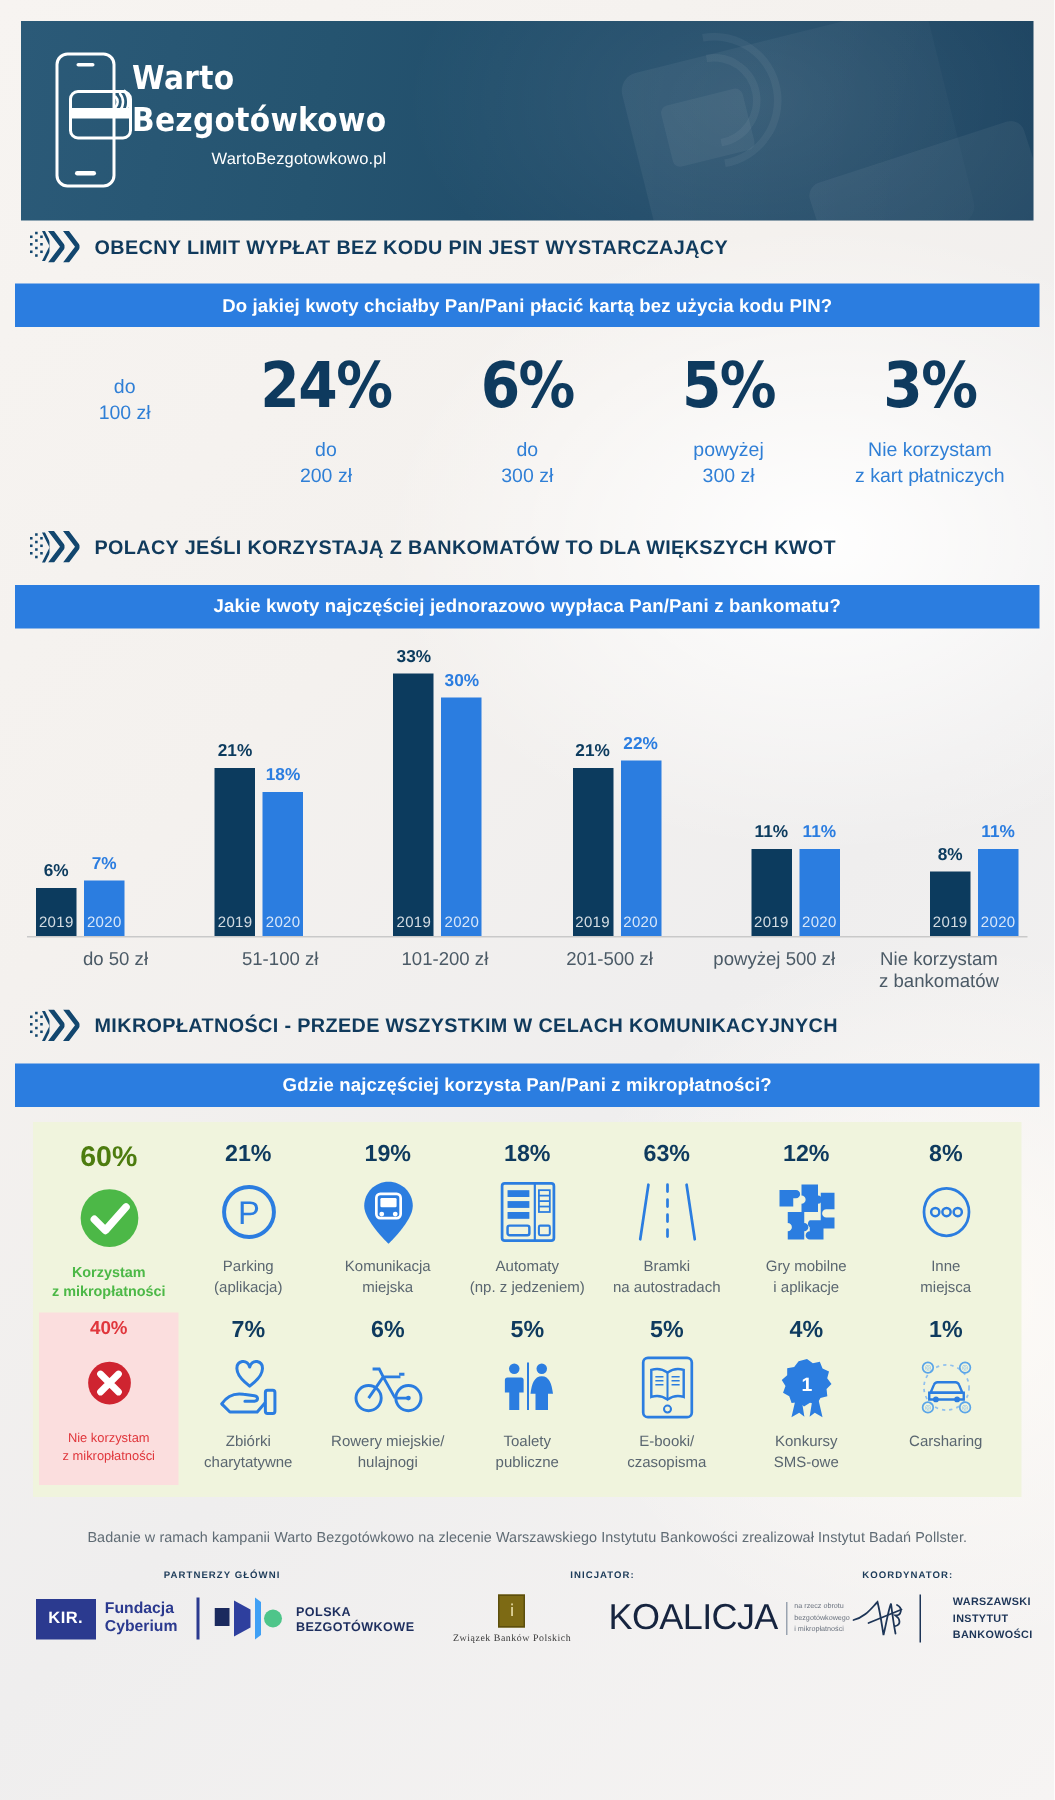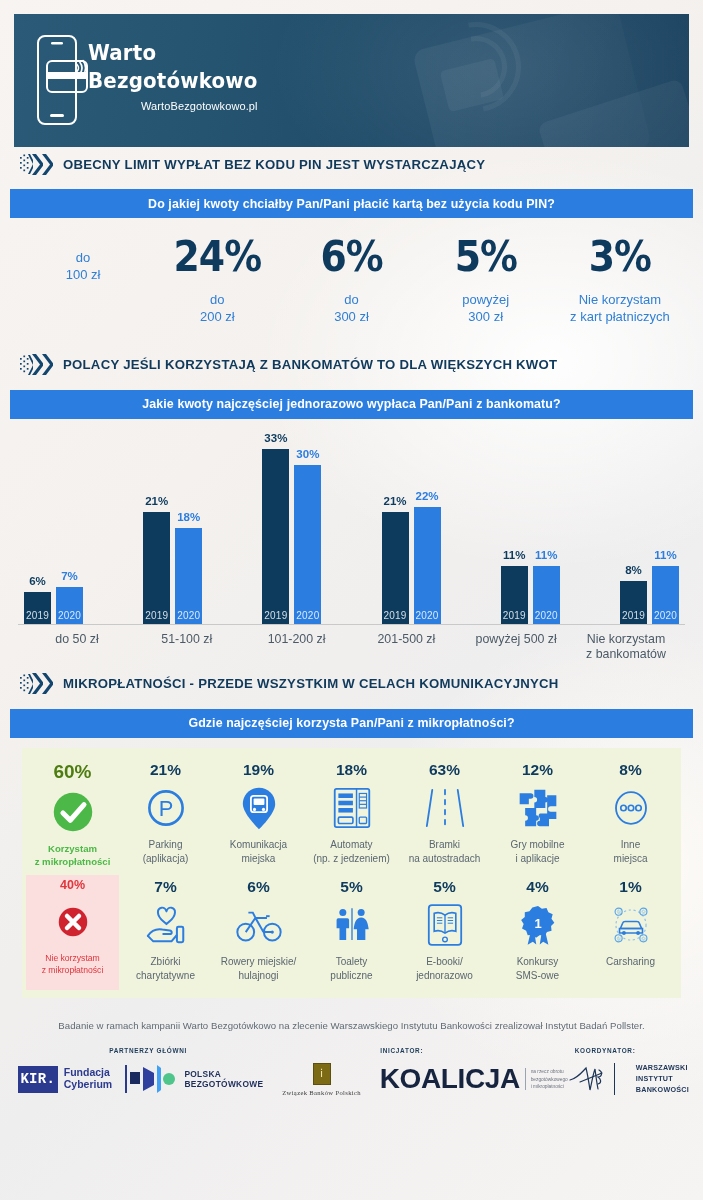--- a/index.html
+++ b/index.html
@@ -207,45 +207,44 @@
   .foot-logos {
     display: flex; align-items: center; margin: 9px 14px 0 14px;
   }
   .logo-slot { display: flex; align-items: center; justify-content: center; }
 
   .kir-box {
     display: flex; align-items: center; gap: 6px;
   }
   .kir-sq {
     width: 40px; height: 27px; background: #2b3a8f;
-    color: #fff; font-size: 14px; font-weight: 700;
+    color: #fff; font-size: 11px; font-weight: 700;
     display: flex; align-items: center; justify-content: center;
     letter-spacing: .3px;
-    font-family: Liberation Mono, monospace;
   }
   .kir-txt { color: #2b3a8f; font-size: 10.5px; font-weight: 700; line-height: 1.12; }
   .kir-bar { width: 1.4px; height: 28px; background: #2b3a8f; margin-left: 7px; }
 
   .pb-box { display: flex; align-items: center; gap: 8px; }
   .pb-txt { color: #1d2e5e; font-size: 8.4px; font-weight: 700; line-height: 1.25; letter-spacing: .3px; }
 
   .zbp-box { text-align: center; }
   .zbp-crest {
     width: 18px; height: 22px; margin: 0 auto 4px auto;
     background: #7d6a14; border: 1.4px solid #5c4e0c;
     display: flex; align-items: center; justify-content: center;
     color: #efe6b0; font-size: 11px; font-family: "Liberation Serif", serif;
   }
   .zbp-txt {
     font-family: "Liberation Serif", serif; font-size: 6.6px;
     color: #3a3a3a; letter-spacing: .35px;
   }
 
   .koa-box { display: flex; align-items: center; gap: 5px; }
-  .koa-main { color: #16243f; font-size: 28px; font-weight: 700; letter-spacing: -.4px; }
+  .koa-main { color: #16243f; font-size: 24px; font-weight: 400; letter-spacing: -.4px; }
   .koa-sub {
     border-left: 1px solid #9aa3b0; padding-left: 5px;
     color: #6b737f; font-size: 4.8px; line-height: 1.5;
   }
 
   .wib-box { display: flex; align-items: center; gap: 6px; }
   .wib-sig { width: 40px; height: 30px; }
   .wib-txt {
     border-left: 1.2px solid #1d3557; padding-left: 21px;
     color: #1d3557; font-size: 7.2px; font-weight: 700; line-height: 1.5; letter-spacing: .25px;
@@ -730,21 +729,21 @@
                 <line x1="11" y1="22" x2="17" y2="22"></line>
                 <line x1="23" y1="16" x2="29" y2="16"></line>
                 <line x1="23" y1="19" x2="29" y2="19"></line>
                 <line x1="23" y1="22" x2="29" y2="22"></line>
               </g>
               <circle cx="20" cy="40" r="2.6" fill="none" stroke="#2b7de0" stroke-width="1.5"></circle>
             </svg>
           </div>
           <div class="m-lab">
             <div>E-booki/</div>
-            <div>jednorazowo</div>
+            <div>czasopisma</div>
           </div>
         </div>
         <div class="micro-cell">
           <div class="m-pct">4%</div>
           <div class="m-ico">
             <svg viewBox="0 0 44 48" width="38" height="44">
               <path d="M22 2 l4.5 3.2 5.4 -1 2.1 5.1 5 2.3 -1.4 5.3 3.3 4.4 -3.8 3.9 0.6 5.5 -5.3 1.5 -2.8 4.8 -5.3 -1.3 -4.6 3 -4.2 -3.4 -5.4 0.7 -1.8 -5.2 -4.8 -2.7 1.9 -5.2 -2.9 -4.7 4.2 -3.6 0 -5.5 5.4 -1 3.4 -4.4 z" fill="#2b7de0"></path>
               <text x="22" y="27" text-anchor="middle" font-family="Liberation Sans, sans-serif" font-size="15" font-weight="700" fill="#fff">1</text>
               <path d="M13 34 l-3 13 6 -3.5 4 3 -2 -12 z" fill="#2b7de0"></path>
               <path d="M31 34 l3 13 -6 -3.5 -4 3 2 -12 z" fill="#2b7de0"></path>

